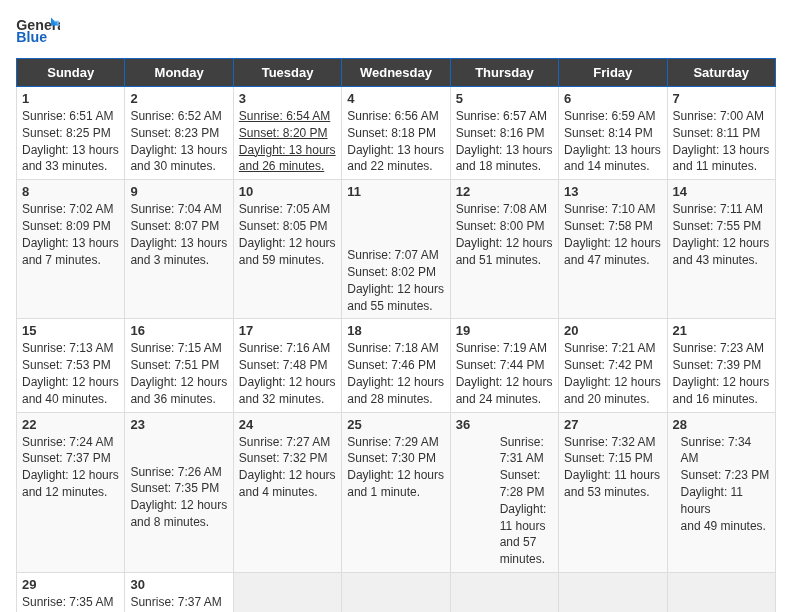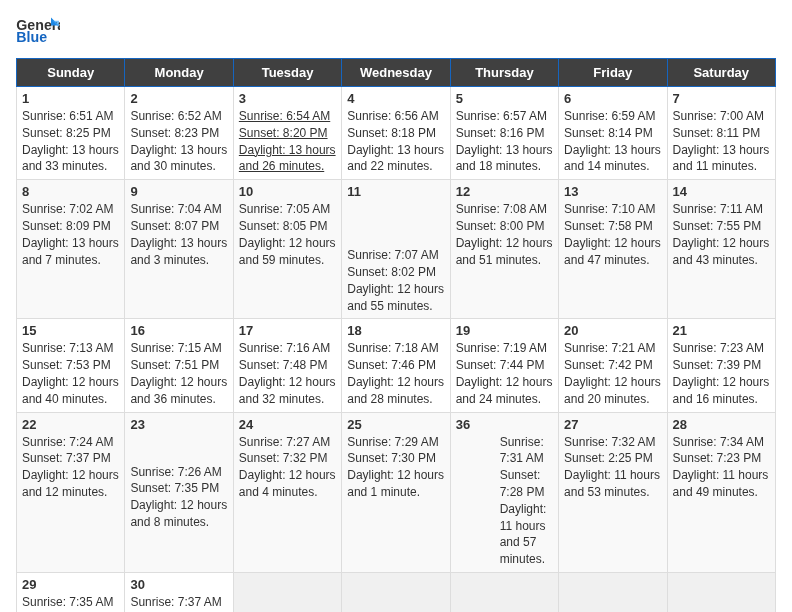--- a/index.html
+++ b/index.html
@@ -294,27 +294,27 @@
         <td>
           <span class="day-number">36</span>
           <div class="day-info" style="white-space: pre-line; margin-left: 44px;">Sunrise: 7:31 AM
 Sunset: 7:28 PM
 Daylight: 11 hours
 and 57 minutes.</div>
         </td>
         <td>
           <span class="day-number">27</span>
           <div class="day-info" style="white-space: pre-line;">Sunrise: 7:32 AM
-Sunset: 2:25 PM
+Sunset: 7:15 PM
 Daylight: 11 hours
 and 53 minutes.</div>
         </td>
         <td>
           <span class="day-number">28</span>
-          <div class="day-info" style="white-space: pre-line;">Sunrise: 7:34 AM
+          <div class="day-info" style="white-space: pre-line; margin-left: 8px;">Sunrise: 7:34 AM
 Sunset: 7:23 PM
 Daylight: 11 hours
 and 49 minutes.</div>
         </td>
       </tr>
       <tr>
         <td>
           <span class="day-number">29</span>
           <div class="day-info" style="white-space: pre-line;">Sunrise: 7:35 AM
 Sunset: 7:21 PM

